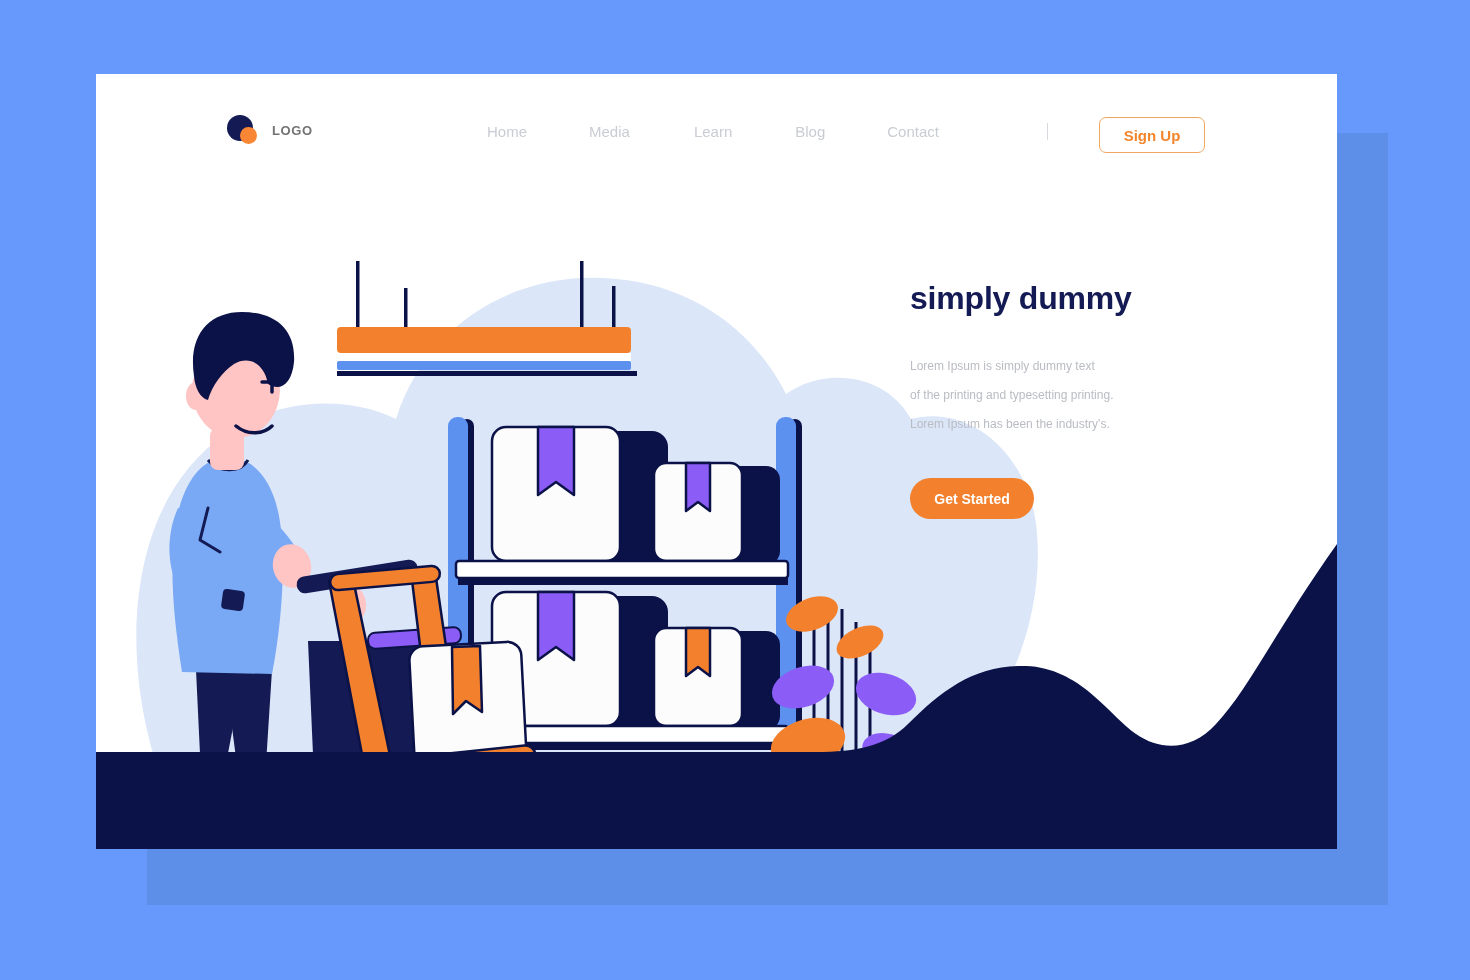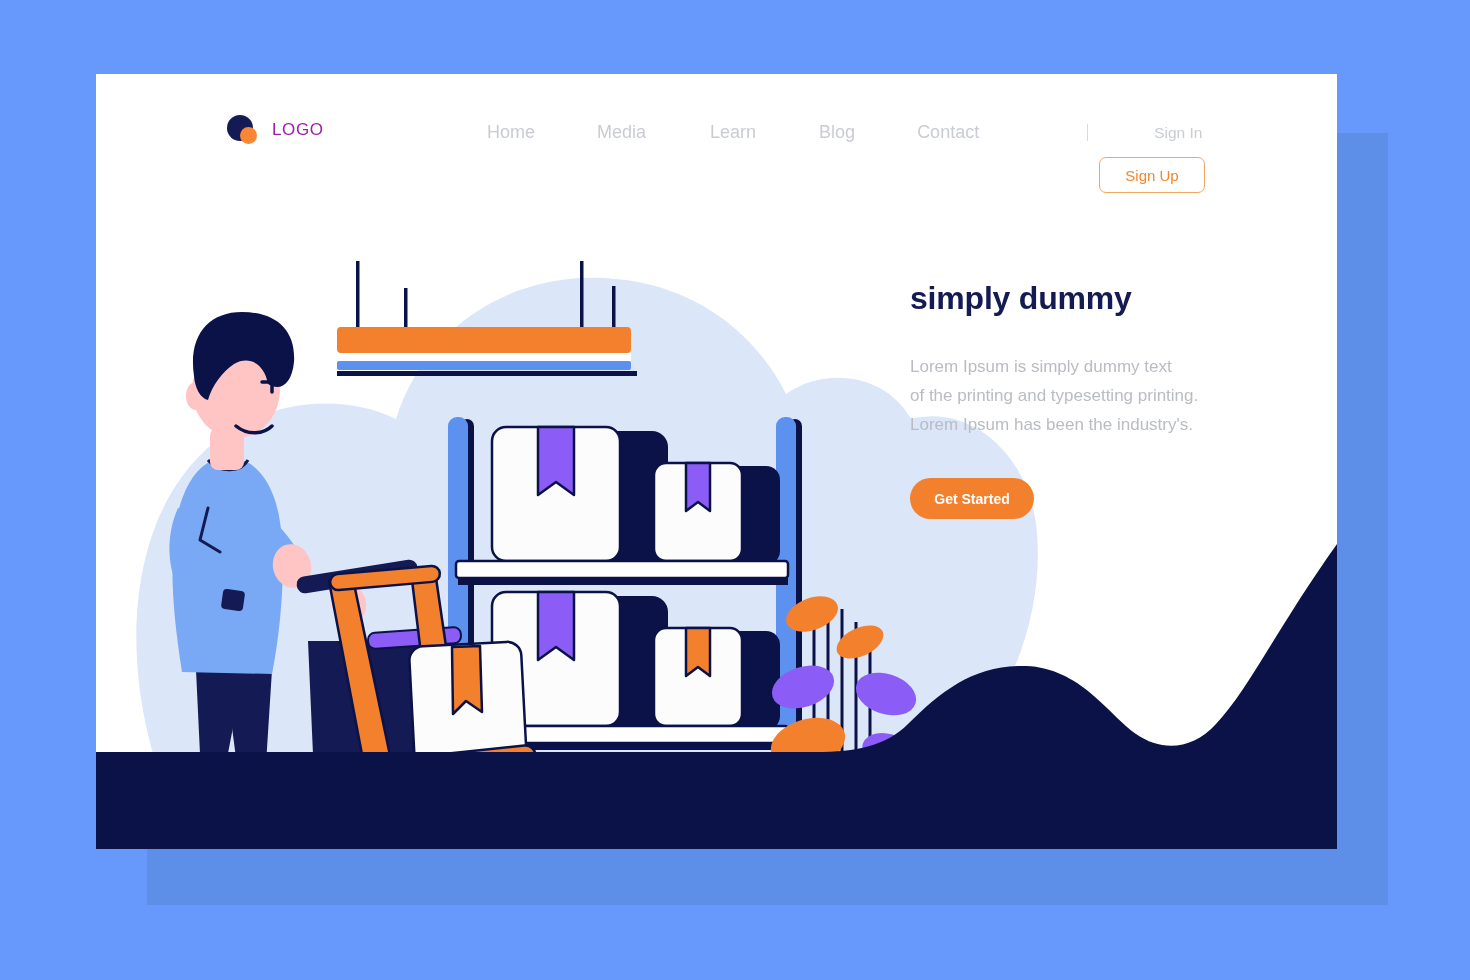--- a/index.html
+++ b/index.html
@@ -73,34 +73,34 @@
   .brand-mark .dot-orange {
     position: absolute;
     left: 13px;
     top: 12px;
     width: 17px;
     height: 17px;
     border-radius: 50%;
     background: #f98634;
   }
   .brand-text {
-    font-size: 17px;
-    font-weight: normal;
+    font-size: 13px;
+    font-weight: bold;
     letter-spacing: 0.6px;
-    color: #a21caf;
+    color: #737373;
   }
   .nav-links {
     position: absolute;
     left: 391px;
     top: 48px;
     display: flex;
     align-items: center;
   }
   .nav-link {
-    font-size: 18px;
+    font-size: 15px;
     color: #c9ccd2;
     white-space: nowrap;
   }
   .nav-gap-1 { width: 62px; }
   .nav-gap-2 { width: 64px; }
   .nav-gap-3 { width: 63px; }
   .nav-gap-4 { width: 62px; }
   .nav-divider {
     width: 1px;
     height: 17px;
@@ -116,47 +116,46 @@
     position: absolute;
     left: 1003px;
     top: 43px;
     width: 106px;
     height: 36px;
     border: 1.4px solid #efa862;
     border-radius: 7px;
     background: #ffffff;
     color: #f3862c;
     font-size: 15px;
-    font-weight: normal;
+    font-weight: bold;
     display: flex;
     align-items: center;
     justify-content: center;
     box-sizing: border-box;
     cursor: pointer;
-    margin-top: 40px;
   }
   
   .hero-copy {
     position: absolute;
     left: 814px;
     top: 152px;
     width: 360px;
     z-index: 30;
   }
   .hero-title {
     font-size: 32px;
     line-height: 48px;
     font-weight: bold;
     color: #131a54;
     margin: 0;
     letter-spacing: -0.2px;
   }
   .hero-para {
     margin: 30px 0 0 0;
-    font-size: 17px;
+    font-size: 12px;
     line-height: 29px;
     color: #b9bcc2;
   }
   .hero-actions {
     margin-top: 39px;
     display: flex;
     align-items: flex-start;
   }
   .btn-primary {
     width: 124px;

